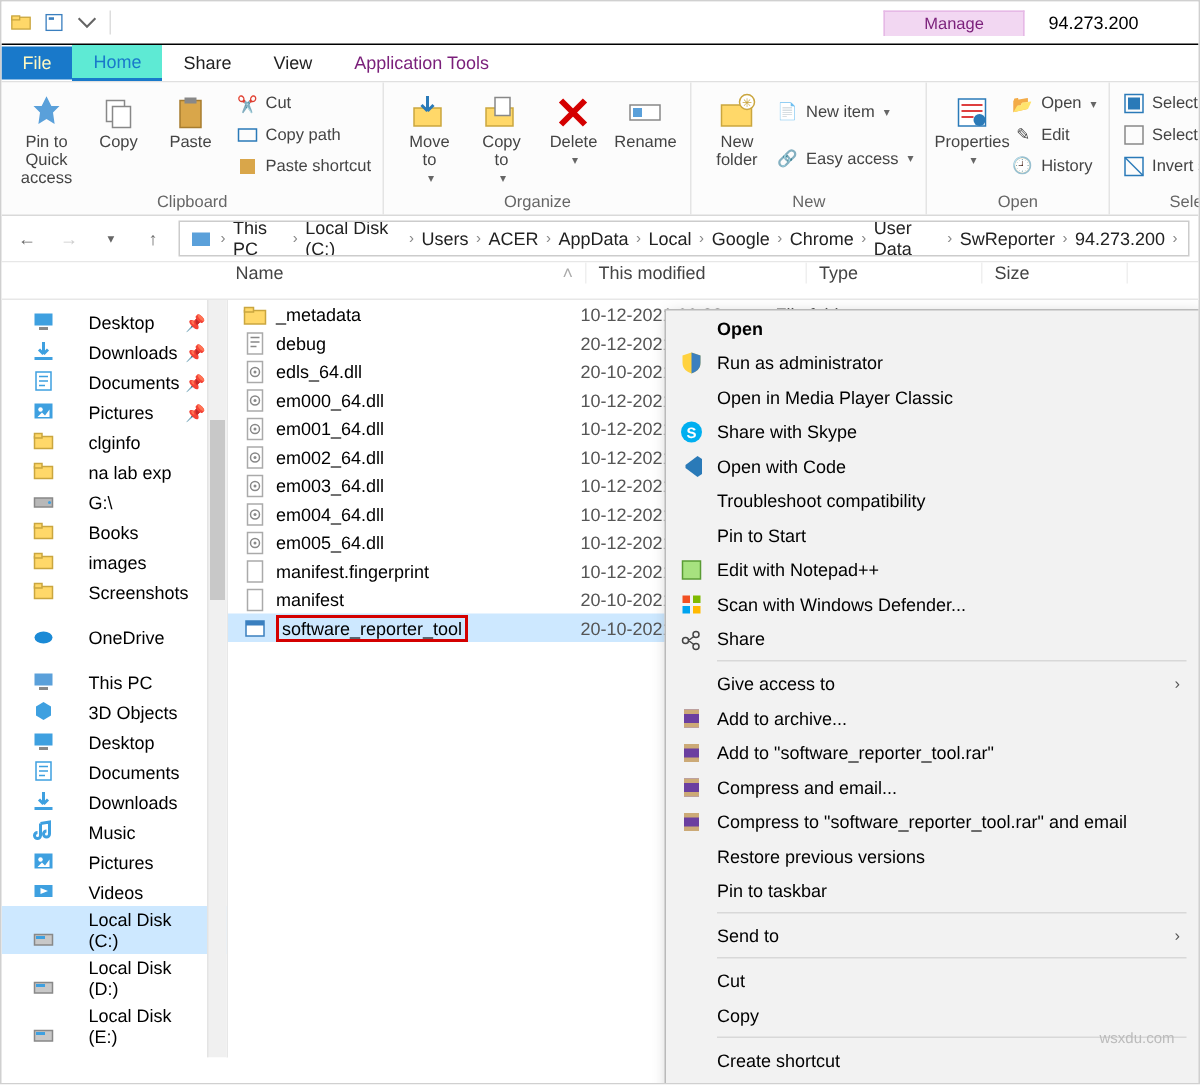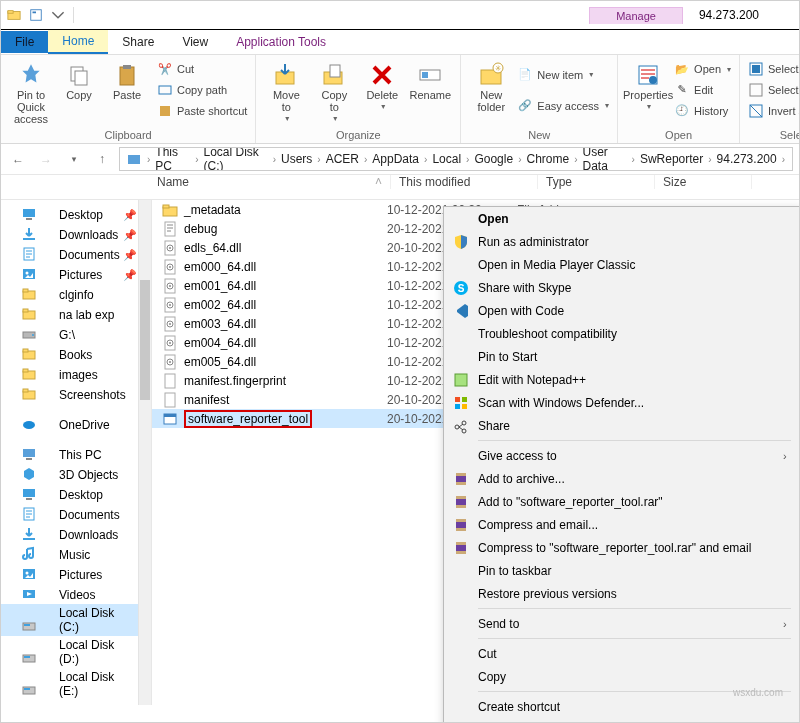--- a/index.html
+++ b/index.html
@@ -6,23 +6,23 @@
   .window{width:800px;height:723px;position:relative;overflow:hidden;border:1px solid #d0d0d0;box-sizing:border-box}
   
   .titlebar{height:28px;display:flex;align-items:center;background:#fff;border-bottom:1px solid #000000}
   .qat{display:flex;align-items:center;padding-left:6px;gap:8px}
   .qat svg{width:14px;height:14px}
   .manage-tab{margin-left:auto;margin-right:4px;display:flex;align-items:flex-end}
   .manage{background:#f2d7f2;color:#7a1f7a;padding:2px 26px;font-size:11px;border:1px solid #e6b9e6;border-bottom:none}
   .title-text{padding:0 40px 0 12px;font-size:12px}
   
   .tabs{display:flex;align-items:center;height:24px;border-bottom:1px solid #e0e0e0}
-  .tabs .file{background:#1979CA;color:#0f172a;padding:4px 14px}
+  .tabs .file{background:#1979CA;color:#fef9c3;padding:4px 14px}
   .tabs .tab{padding:4px 14px;color:#222}
-  .tabs .tab.active{border-bottom:2px solid #1979CA;color:#1979CA;background:#fef9c3}
+  .tabs .tab.active{border-bottom:2px solid #1979CA;color:#1979CA;background:#5eead4}
   .tabs .apptools{padding:4px 14px;color:#7a1f7a}
   
   .ribbon{display:flex;height:88px;border-bottom:1px solid #d9d9d9;background:#fcfcfc}
   .group{display:flex;flex-direction:column;border-right:1px solid #e4e4e4;padding:2px 6px 0 6px}
   .group-body{flex:1;display:flex;align-items:flex-start}
   .group-label{text-align:center;font-size:11px;color:#666;padding:1px 0 2px}
   .big-btn{display:flex;flex-direction:column;align-items:center;justify-content:flex-start;width:48px;padding-top:4px;text-align:center;font-size:11px;line-height:12px;color:#444}
   .big-btn .ic{width:30px;height:28px;display:flex;align-items:center;justify-content:center}
   .mini{display:flex;align-items:center;gap:4px;font-size:11px;color:#444;padding:1px 2px;white-space:nowrap}
   .mini .ic{width:16px;height:16px;display:flex;align-items:center;justify-content:center}
@@ -883,26 +883,26 @@
             <rect x="3" y="2" width="10" height="12" fill="#6b3fa0"></rect>
             <rect x="3" y="2" width="10" height="3" fill="#ca7"></rect>
             <rect x="3" y="11" width="10" height="3" fill="#ca7"></rect>
           </svg>
         </div>
         <div class="txt">Compress to "software_reporter_tool.rar" and email</div>
         <div class="arr"></div>
       </div>
       <div class="row-c">
         <div class="ico"></div>
+        <div class="txt">Restore previous versions</div>
+        <div class="arr"></div>
+      </div>
+      <div class="row-c">
+        <div class="ico"></div>
         <div class="txt">Pin to taskbar</div>
-        <div class="arr"></div>
-      </div>
-      <div class="row-c">
-        <div class="ico"></div>
-        <div class="txt">Restore previous versions</div>
         <div class="arr"></div>
       </div>
       <div class="sep"></div>
       <div class="row-c">
         <div class="ico"></div>
         <div class="txt">Send to</div>
         <div class="arr">›</div>
       </div>
       <div class="sep"></div>
       <div class="row-c">

